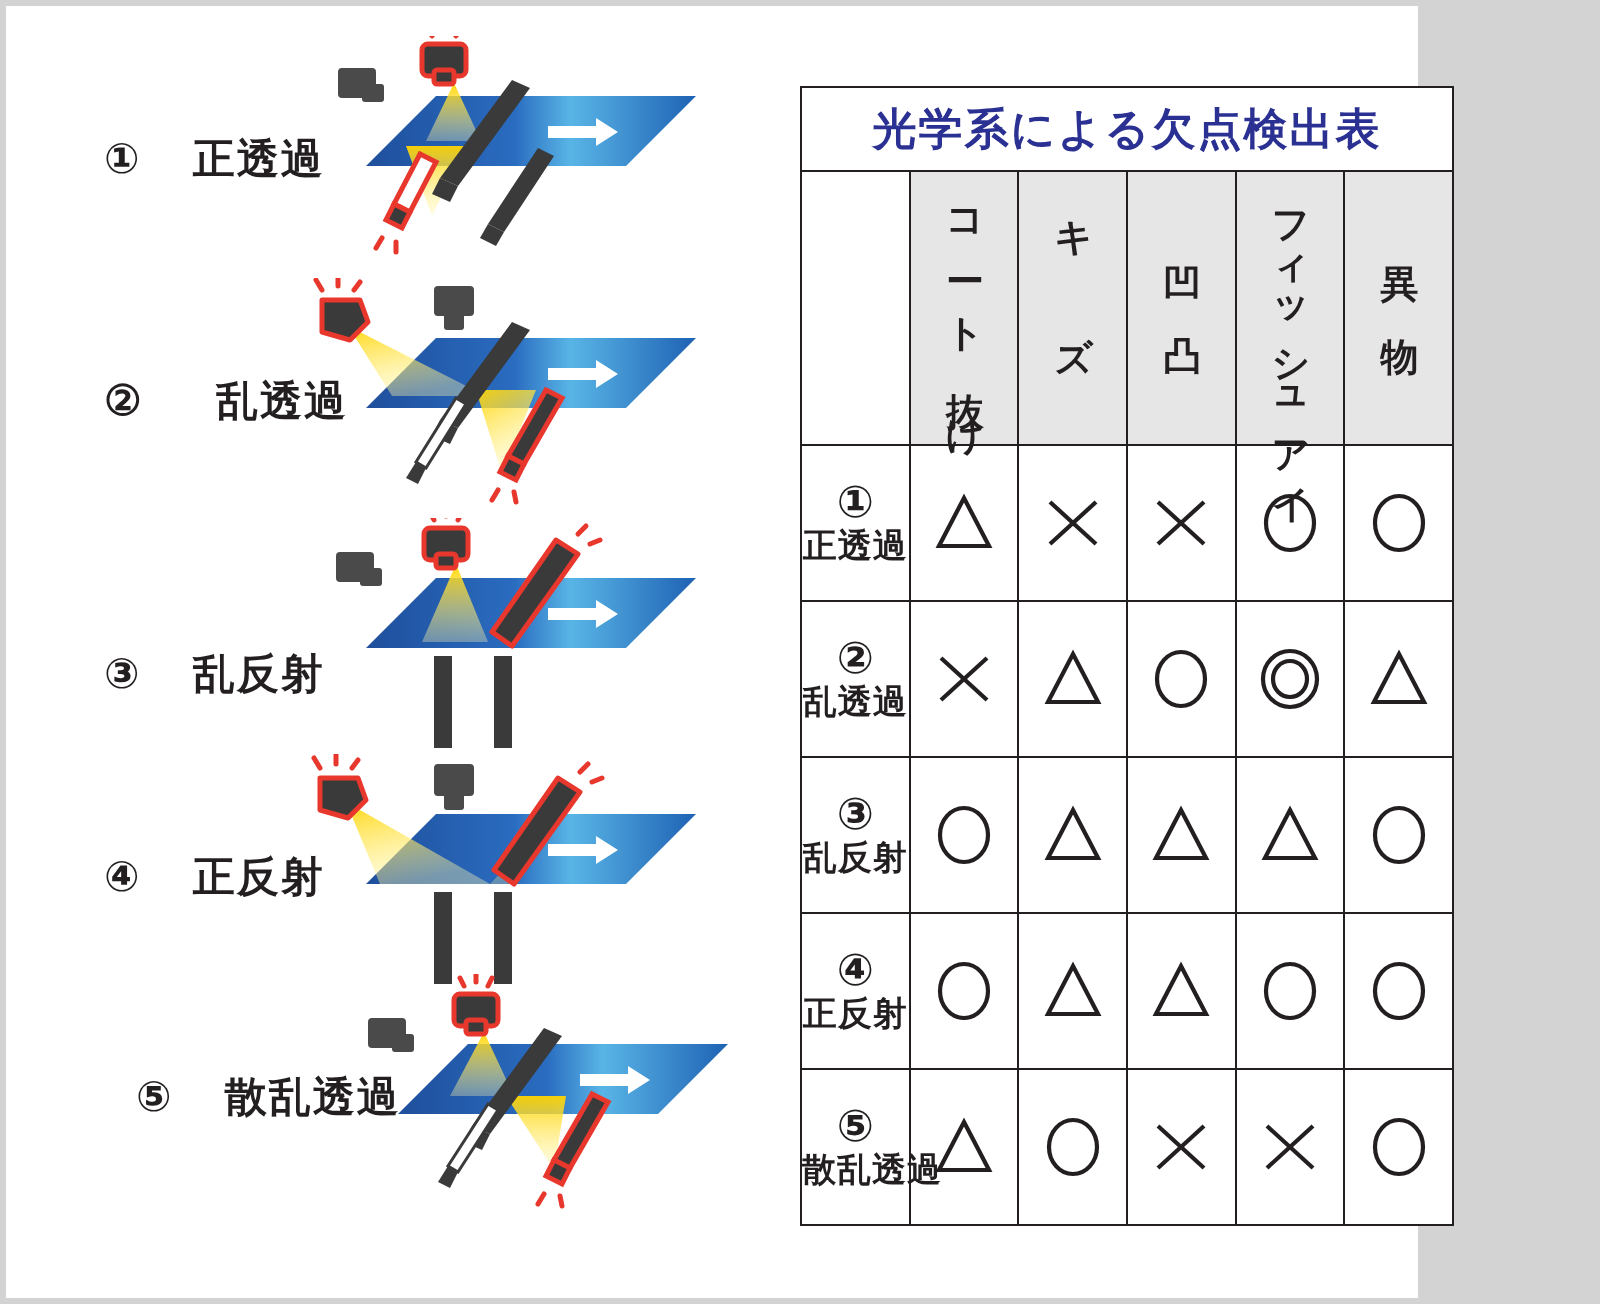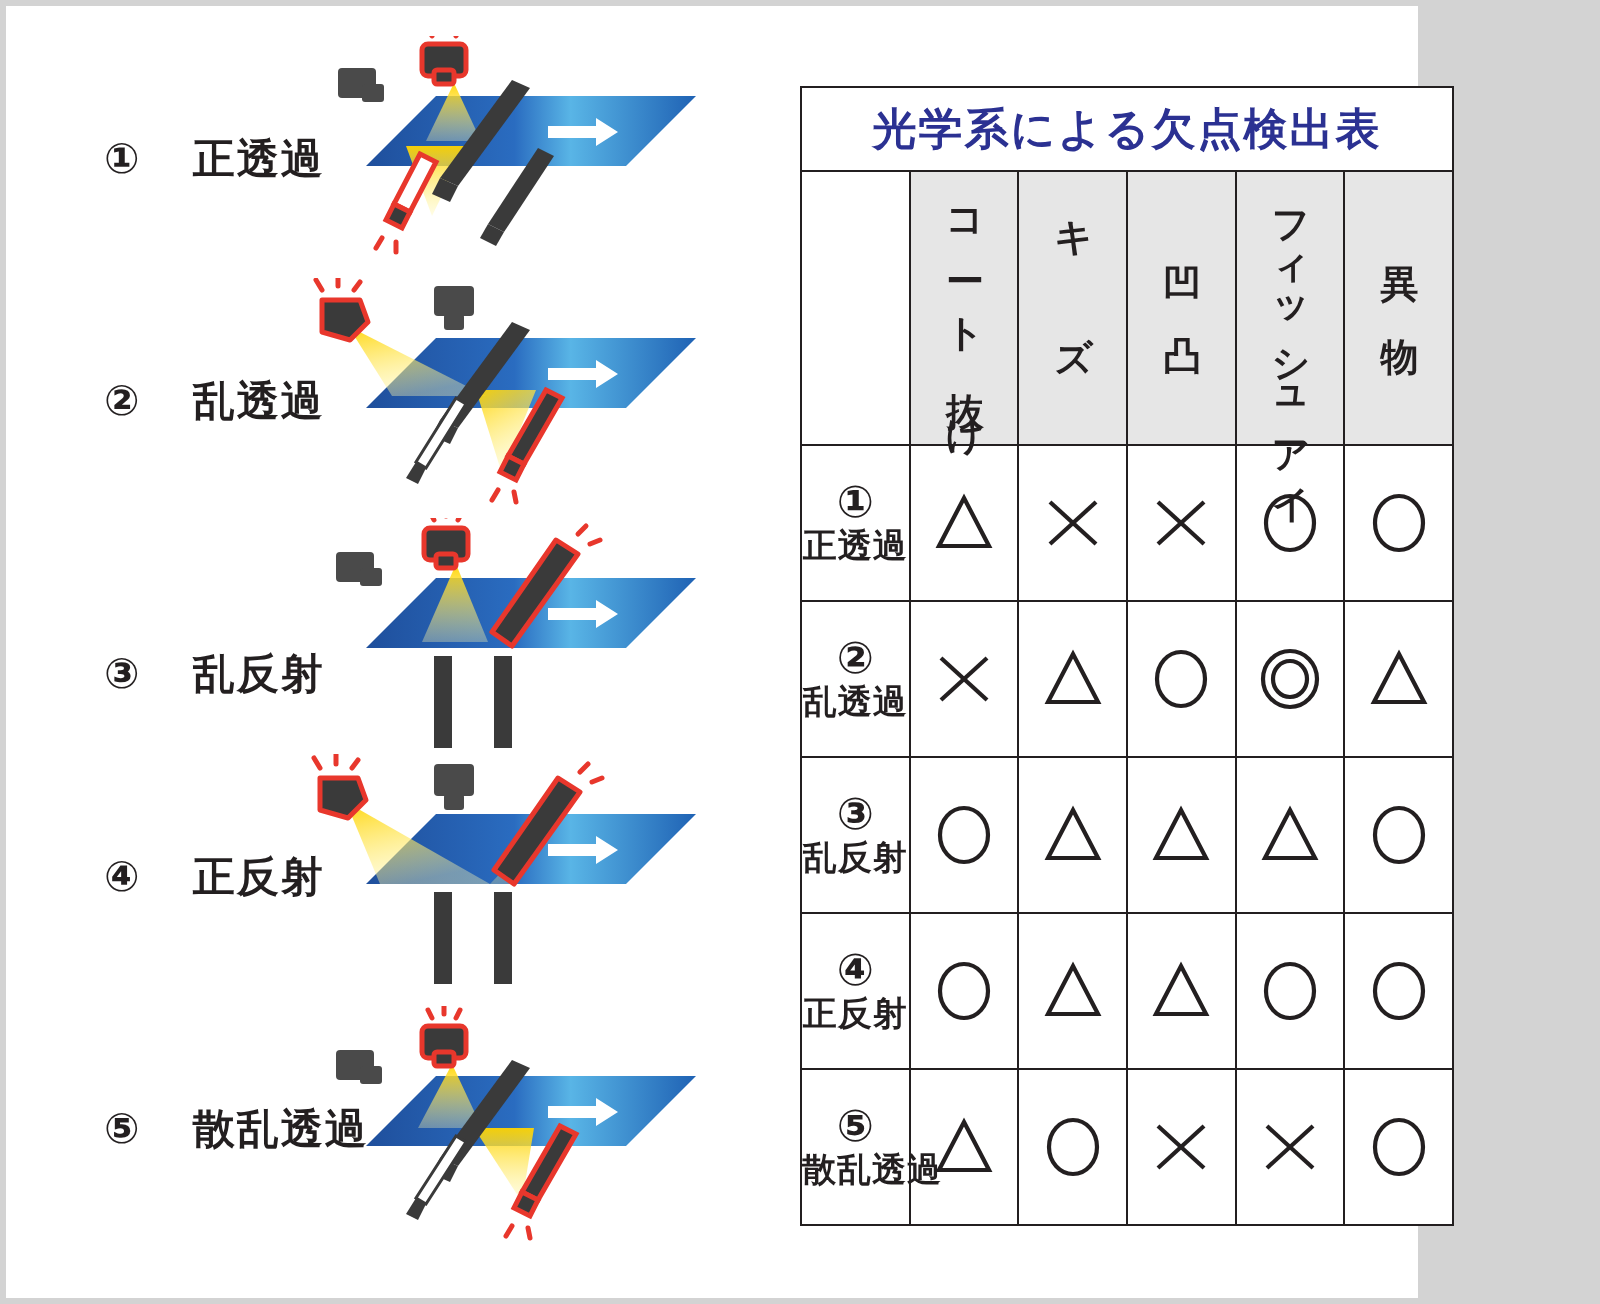--- a/index.html
+++ b/index.html
@@ -208,21 +208,21 @@
             <line x1="76" y1="202" x2="70" y2="212"></line>
               <line x1="90" y1="206" x2="90" y2="216"></line>
           </g>
         </g>
 
         <polygon points="242,90 290,90 290,82 312,96 290,110 290,102 242,102" fill="#ffffff"></polygon>
       </svg>
     </div>
 
     <div class="diagram-row" style="top:272px;">
-      <div class="diagram-label" style="top:95px;">
+      <div class="diagram-label" style="top:95px;font-family:Liberation Mono, monospace;">
         <span>②</span>
         <span style="display:inline-block;width:18px"></span>
         <span>乱透過</span>
       </div>
       <svg class="diagram-art" viewBox="0 0 390 245">
         <defs>
           <linearGradient id="sheetG2" x1="0" y1="0" x2="1" y2="0">
             <stop offset="0%" stop-color="#1f4f9c"></stop>
               <stop offset="45%" stop-color="#2a6cc0"></stop>
             <stop offset="62%" stop-color="#59b5e6"></stop>
@@ -365,21 +365,21 @@
           <polygon points="252,24 274,38 208,130 188,116" fill="#3a3a3a" stroke="#e8372c" stroke-width="5" stroke-linejoin="round"></polygon>
           <g stroke="#e8372c" stroke-width="5" stroke-linecap="round">
             <line x1="274" y1="18" x2="282" y2="10"></line>
               <line x1="286" y1="28" x2="296" y2="24"></line>
           </g>
         </g>
         <polygon points="242,90 290,90 290,82 312,96 290,110 290,102 242,102" fill="#ffffff"></polygon>
       </svg>
     </div>
 
-    <div class="diagram-row" style="top:1000px;">
+    <div class="diagram-row" style="top:968px;margin-left:32px;">
       <div class="diagram-label" style="top:95px;">
         <span>⑤</span>
         <span style="display:inline-block;width:18px"></span>
         <span>散乱透過</span>
       </div>
       <svg class="diagram-art" viewBox="0 0 390 245">
         <defs>
           <linearGradient id="sheetG5" x1="0" y1="0" x2="1" y2="0">
             <stop offset="0%" stop-color="#1f4f9c"></stop>
               <stop offset="45%" stop-color="#2a6cc0"></stop>

